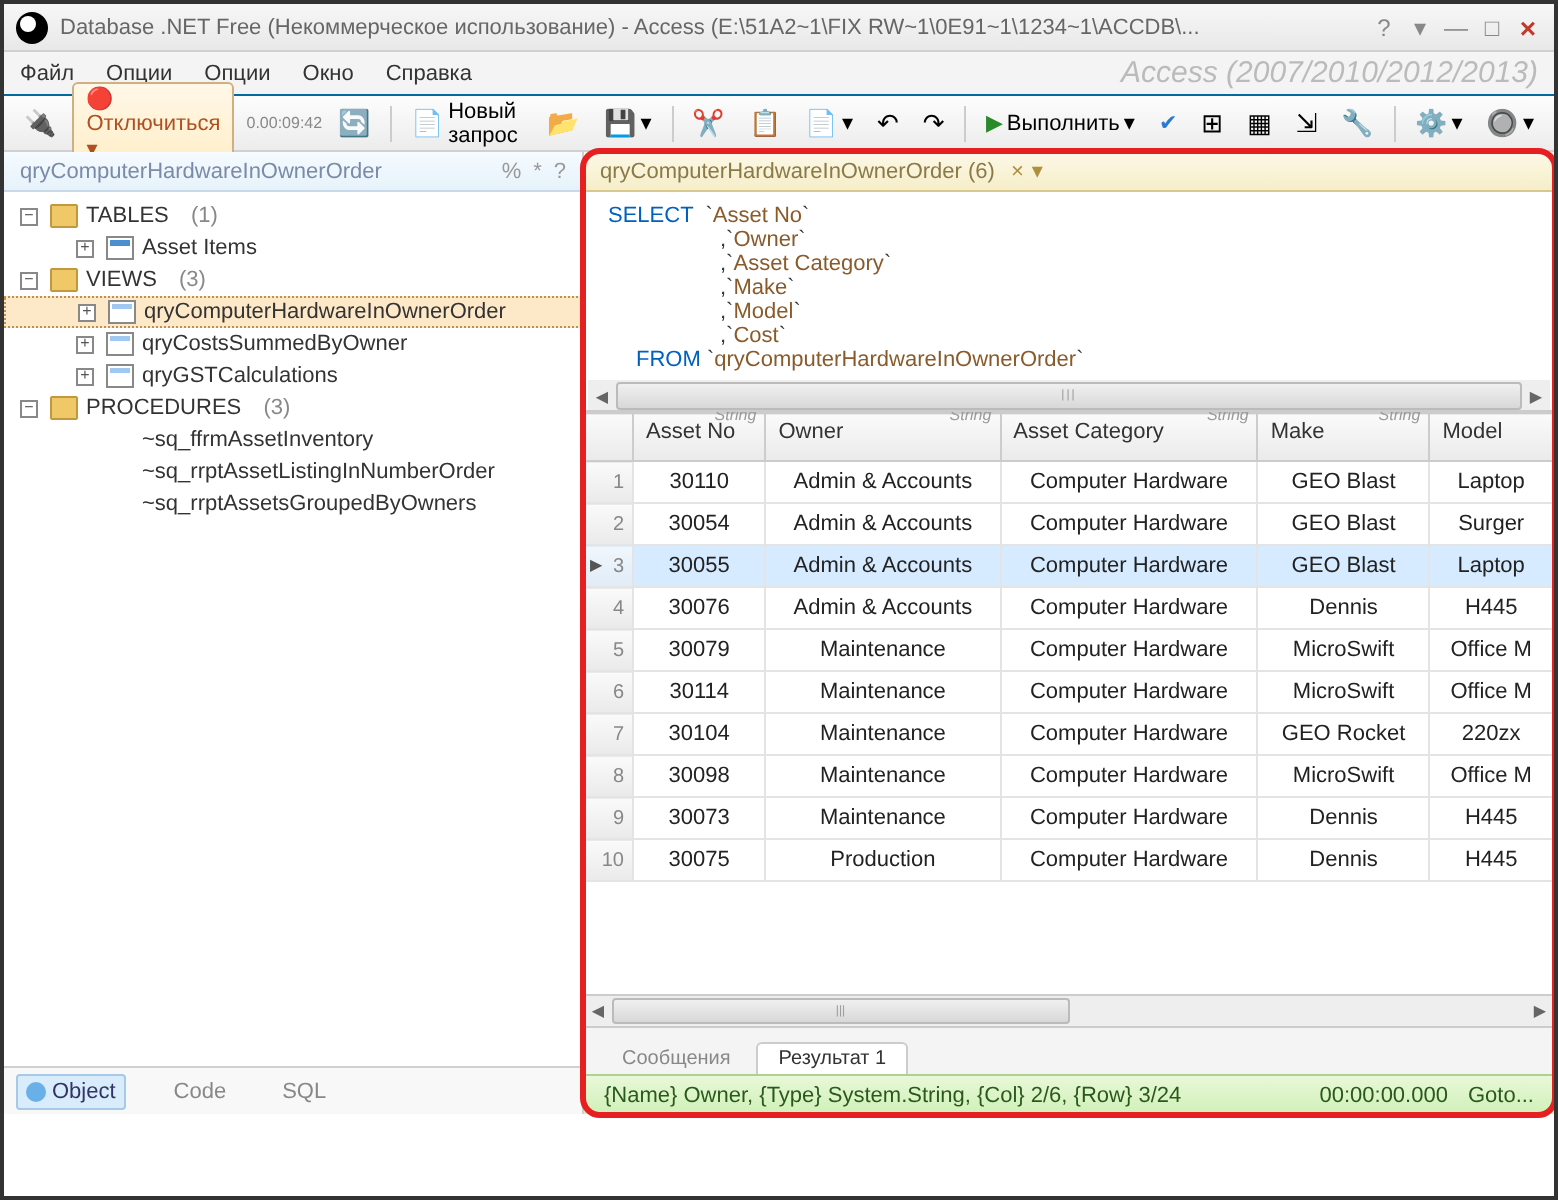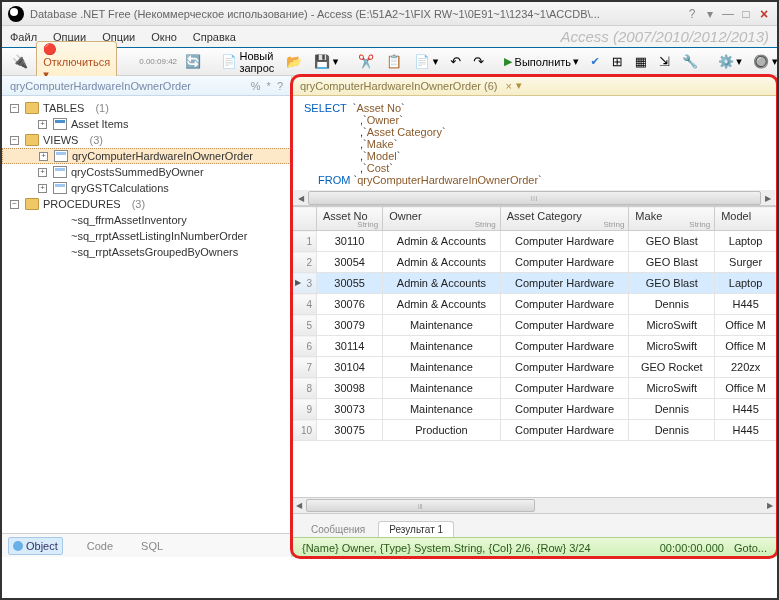--- a/index.html
+++ b/index.html
@@ -10,21 +10,21 @@
 .titlebar .title { color: #666; font-size: 11px; flex: 1; white-space: nowrap; overflow: hidden; text-overflow: ellipsis; }
 .winbtns { display: flex; gap: 4px; }
 .winbtns span { width: 14px; height: 14px; display: inline-flex; align-items: center; justify-content: center; color: #888; cursor: pointer; font-size: 12px; }
 .winbtns .close { color: #c0392b; font-weight: bold; font-size: 14px;}
 .menubar { height: 22px; background: #f4f4f4; display: flex; align-items: center; padding: 0 8px; gap: 16px; color: #333; border-bottom: 1px solid #0369a1; }
 .menubar .brand { margin-left: auto; color: #bbb; font-style: italic; font-size: 15px;}
 .toolbar { height: 28px; background: linear-gradient(#fdfdfd,#ececec); display: flex; align-items: center; padding: 0 6px; gap: 4px; border-bottom: 1px solid #d0d0d0; }
 .tb-btn { height: 22px; padding: 0 4px; display: inline-flex; align-items: center; gap: 2px; cursor: pointer; border-radius: 2px; }
 .tb-sep { width: 1px; height: 18px; background: #ccc; margin: 0 2px; }
 .disconnect { border: 1px solid #d0b080; background: linear-gradient(#fff8e8,#ffeec8); padding: 1px 6px; border-radius: 3px; color: #b05020; font-size: 11px;}
-.timer { font-size: 8px; color: #888; margin-left: 18px;}
+.timer { font-size: 8px; color: #888; margin-left: 2px;}
 .main-area { display: flex; height: 481px; }
 .sidebar { width: 290px; border-right: 1px solid #d0d0d0; display: flex; flex-direction: column; background: #fff;}
 .side-tab { height: 20px; background: linear-gradient(#f5fbff,#e6f2fa); border-bottom: 1px solid #c8d8e8; padding: 2px 8px; display: flex; align-items: center; color: #7a8aa8; font-size: 11px;}
 .side-tab .tabactions { margin-left: auto; display: flex; gap: 6px; color: #999;}
 .tree { flex: 1; overflow: auto; padding: 4px 0; }
 .tree-node { display: flex; align-items: center; padding: 2px 4px 2px 8px; gap: 4px; cursor: pointer; white-space: nowrap;}
 .tree-node.selected { background: #fde8c8; border: 1px dotted #c09050; padding: 1px 3px 1px 7px;}
 .tree-node.indent1 { padding-left: 36px; }
 .tree-label { color: #333; }
 .tree-count { color: #888; }
@@ -48,21 +48,21 @@
 .kw { color: #0060c0; }
 .fld { color: #8a5a2a; }
 .hscroll { height: 16px; background: #eee; display: flex; align-items: center; position: relative; margin: 4px -10px -4px;}
 .hscroll .thumb { position: absolute; left: 14px; right: 14px; top: 1px; bottom: 1px; background: linear-gradient(#f0f0f0,#d8d8d8); border: 1px solid #bbb; border-radius: 2px; display: flex; align-items: center; justify-content: center;}
 .hscroll .thumb::after { content: "|||"; font-size: 6px; color: #999; letter-spacing: 1px;}
 .hscroll .arr { width: 14px; height: 14px; display: flex; align-items: center; justify-content: center; color: #666; font-size: 8px;}
 .hscroll .arr.r { margin-left: auto;}
 .grid-wrap { flex: 1; overflow: hidden; position: relative;}
 table.grid { border-collapse: collapse; width: 100%; }
 .grid th { background: linear-gradient(#fafafa,#eaeaea); border: 1px solid #ccc; text-align: left; padding: 3px 6px 1px; font-weight: normal; color: #333; position: relative; height: 24px; vertical-align: top;}
-.grid th .coltype { position: absolute; right: 4px; bottom: 1px; font-size: 8px; color: #999;}
+.grid th .coltype { position: absolute; right: 4px; bottom: 18px; font-size: 8px; font-style: italic; color: #999;}
 .grid td { border: 1px solid #e4e4e4; padding: 4px 6px; white-space: nowrap; color: #222; text-align: center;}
 .grid .rownum { background: linear-gradient(#fafafa,#eaeaea); color: #888; text-align: right; width: 24px; font-size: 10px; padding-right: 4px;}
 .grid tr.sel td { background: #d6ebff; }
 .grid tr.sel td:first-child::before { content: "▶"; color: #555; font-size: 8px; position: absolute; left: 2px;}
 .grid tr.sel .rownum { position: relative; background: linear-gradient(#f0f6fc,#e0ecf8);}
 .result-hscroll { height: 16px; background: #eee; border-top: 1px solid #ccc; display: flex;}
 .result-hscroll .arr { width: 14px; display: flex; align-items: center; justify-content: center; color: #666; font-size: 8px;}
 .result-hscroll .track { flex: 1; position: relative;}
 .result-hscroll .thumb { position: absolute; left: 0; width: 50%; top: 1px; bottom: 1px; background: linear-gradient(#f0f0f0,#d8d8d8); border: 1px solid #bbb; border-radius: 2px;display: flex; align-items: center; justify-content: center;}
 .result-hscroll .thumb::after { content: "|||"; font-size: 6px; color: #999;}

